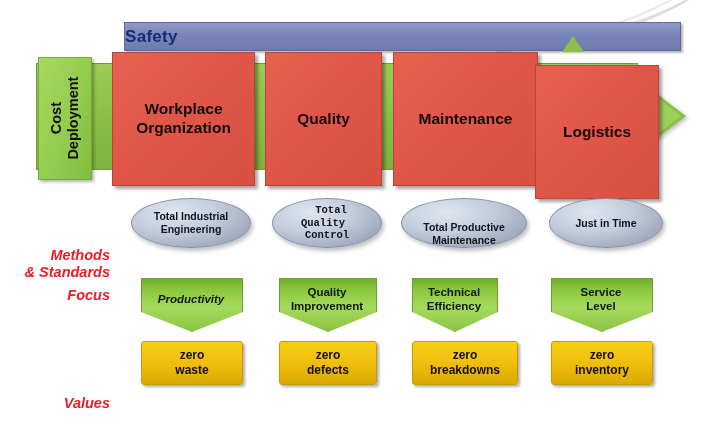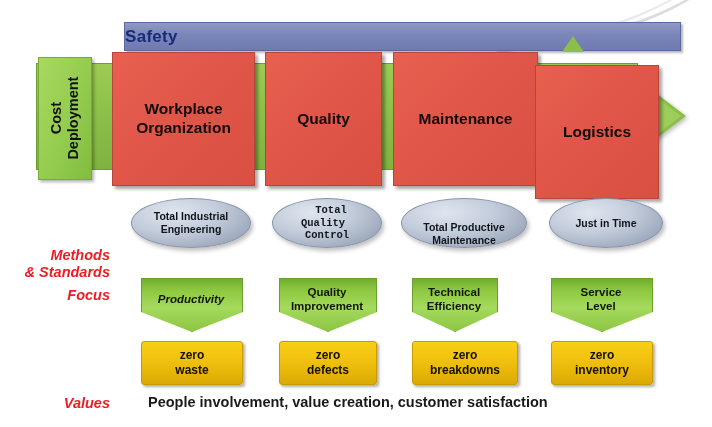--- a/index.html
+++ b/index.html
@@ -389,15 +389,14 @@
   <div class="target-box t3">
     <span>
       <span>zero</span><br>
       <span>inventory</span>
     </span>
   </div>
 
   <div class="row-label lbl-values" style="left:0; right:auto;">
     <div>Values</div>
   </div>
-  <div class="values-text">People involvement, value creation, customer satisfaction</div>
 
 </div>
 
 </body></html>

